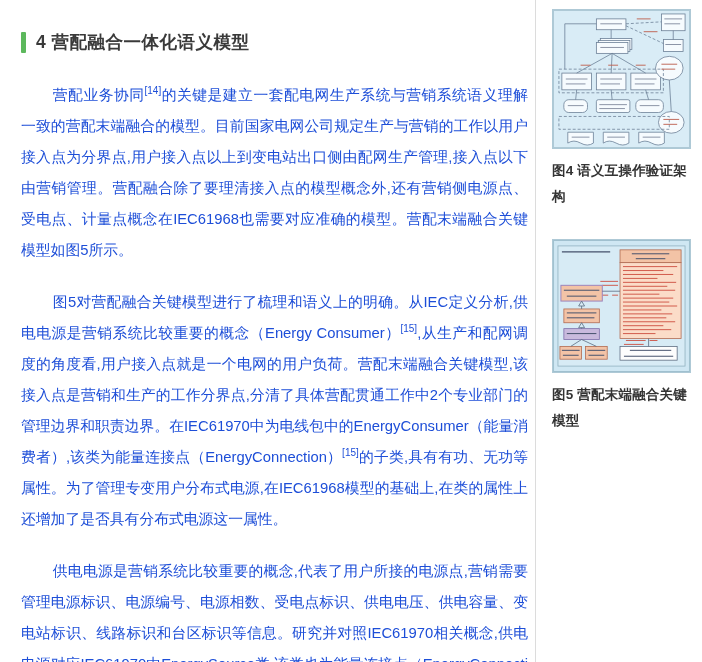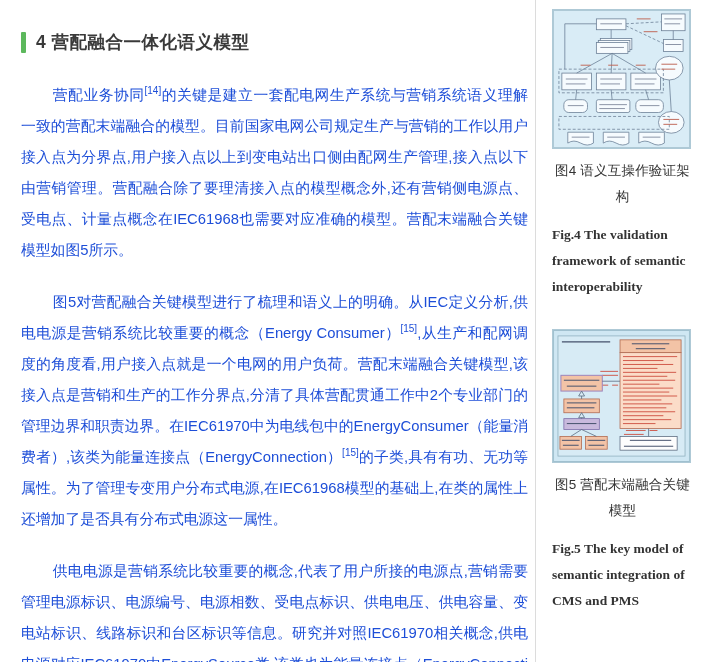--- a/index.html
+++ b/index.html
@@ -18,22 +18,22 @@
   .para { font-size:14.8px; line-height:31px; color:#1d4ed8; text-align:justify;
           text-indent:2.15em; margin-bottom:21px; word-break:break-all; }
   .para sup { font-size:10px; vertical-align:6px; line-height:0; }
 
   
   .divider { position:absolute; left:535px; top:0; width:1px; height:662px; background:#dcdcdc; }
 
   
   .sidebar { position:absolute; left:552px; top:9px; width:141px; }
   .fig-thumb { display:block; border:1px solid #aec9d6; background:#d9ecf6; cursor:pointer; }
-  .fig-caption-zh { margin-top:9px; font-size:13.5px; font-weight:normal; color:#333;
-                    line-height:26px; letter-spacing:.2px;text-align:center; }
+  .fig-caption-zh { margin-top:9px; font-size:13.5px; font-weight:bold; color:#333;
+                    line-height:26px; letter-spacing:.2px; }
   .fig-caption-en { margin-top:12px; font-size:13.5px; font-weight:bold; color:#333;
                     font-family:"Liberation Serif","DejaVu Serif",serif; line-height:26px; }
   .fig-block + .fig-block { margin-top:29px; }
 </style>
 </head>
 <body>
 
 <div class="page">
 
   <div class="main">
@@ -131,21 +131,20 @@
           <line x1="28" y1="56" x2="38" y2="56"></line>
           <line x1="56" y1="56" x2="66" y2="56"></line>
           <line x1="84" y1="56" x2="94" y2="56"></line>
           <line x1="110" y1="55" x2="126" y2="55"></line>
             <line x1="110" y1="60" x2="124" y2="60"></line>
           <line x1="112" y1="111" x2="128" y2="111"></line>
             <line x1="112" y1="116" x2="126" y2="116"></line>
         </g>
       </svg>
       <div class="fig-caption-zh">图4 语义互操作验证架构</div>
-      <div class="fig-caption-en">Fig.4 The validation framework of semantic interoperability</div>
     </div>
 
     <div class="fig-block">
       <svg class="fig-thumb" width="139" height="134" viewBox="0 0 139 134">
         <rect x="0.5" y="0.5" width="138" height="133" fill="#cfe7f3" stroke="#9fc0cf"></rect>
         <rect x="5" y="6" width="129" height="122" fill="#d7ebf5" stroke="#8fb0bf" stroke-width="0.8"></rect>
 
         <line x1="9" y1="12" x2="58" y2="12" stroke="#44506b" stroke-width="1.2"></line>
 
         <rect x="68" y="10" width="62" height="13" fill="#f3c3a6" stroke="#b06a50" stroke-width="0.8"></rect>
@@ -215,17 +214,16 @@
           <line x1="29" y1="62" x2="29" y2="70"></line>
           <line x1="29" y1="84" x2="29" y2="90"></line>
           <line x1="29" y1="101" x2="18" y2="108"></line>
           <line x1="29" y1="101" x2="44" y2="108"></line>
           <line x1="97" y1="100" x2="97" y2="108"></line>
         </g>
         <path d="M29 62 l-3 5 h6 z" fill="#d7ebf5" stroke="#5b6b80" stroke-width="0.8"></path>
         <path d="M29 84 l-3 5 h6 z" fill="#d7ebf5" stroke="#5b6b80" stroke-width="0.8"></path>
       </svg>
       <div class="fig-caption-zh">图5 营配末端融合关键模型</div>
-      <div class="fig-caption-en">Fig.5 The key model of semantic integration of CMS and PMS</div>
     </div>
 
   </div>
 </div>
 
 </body></html>

